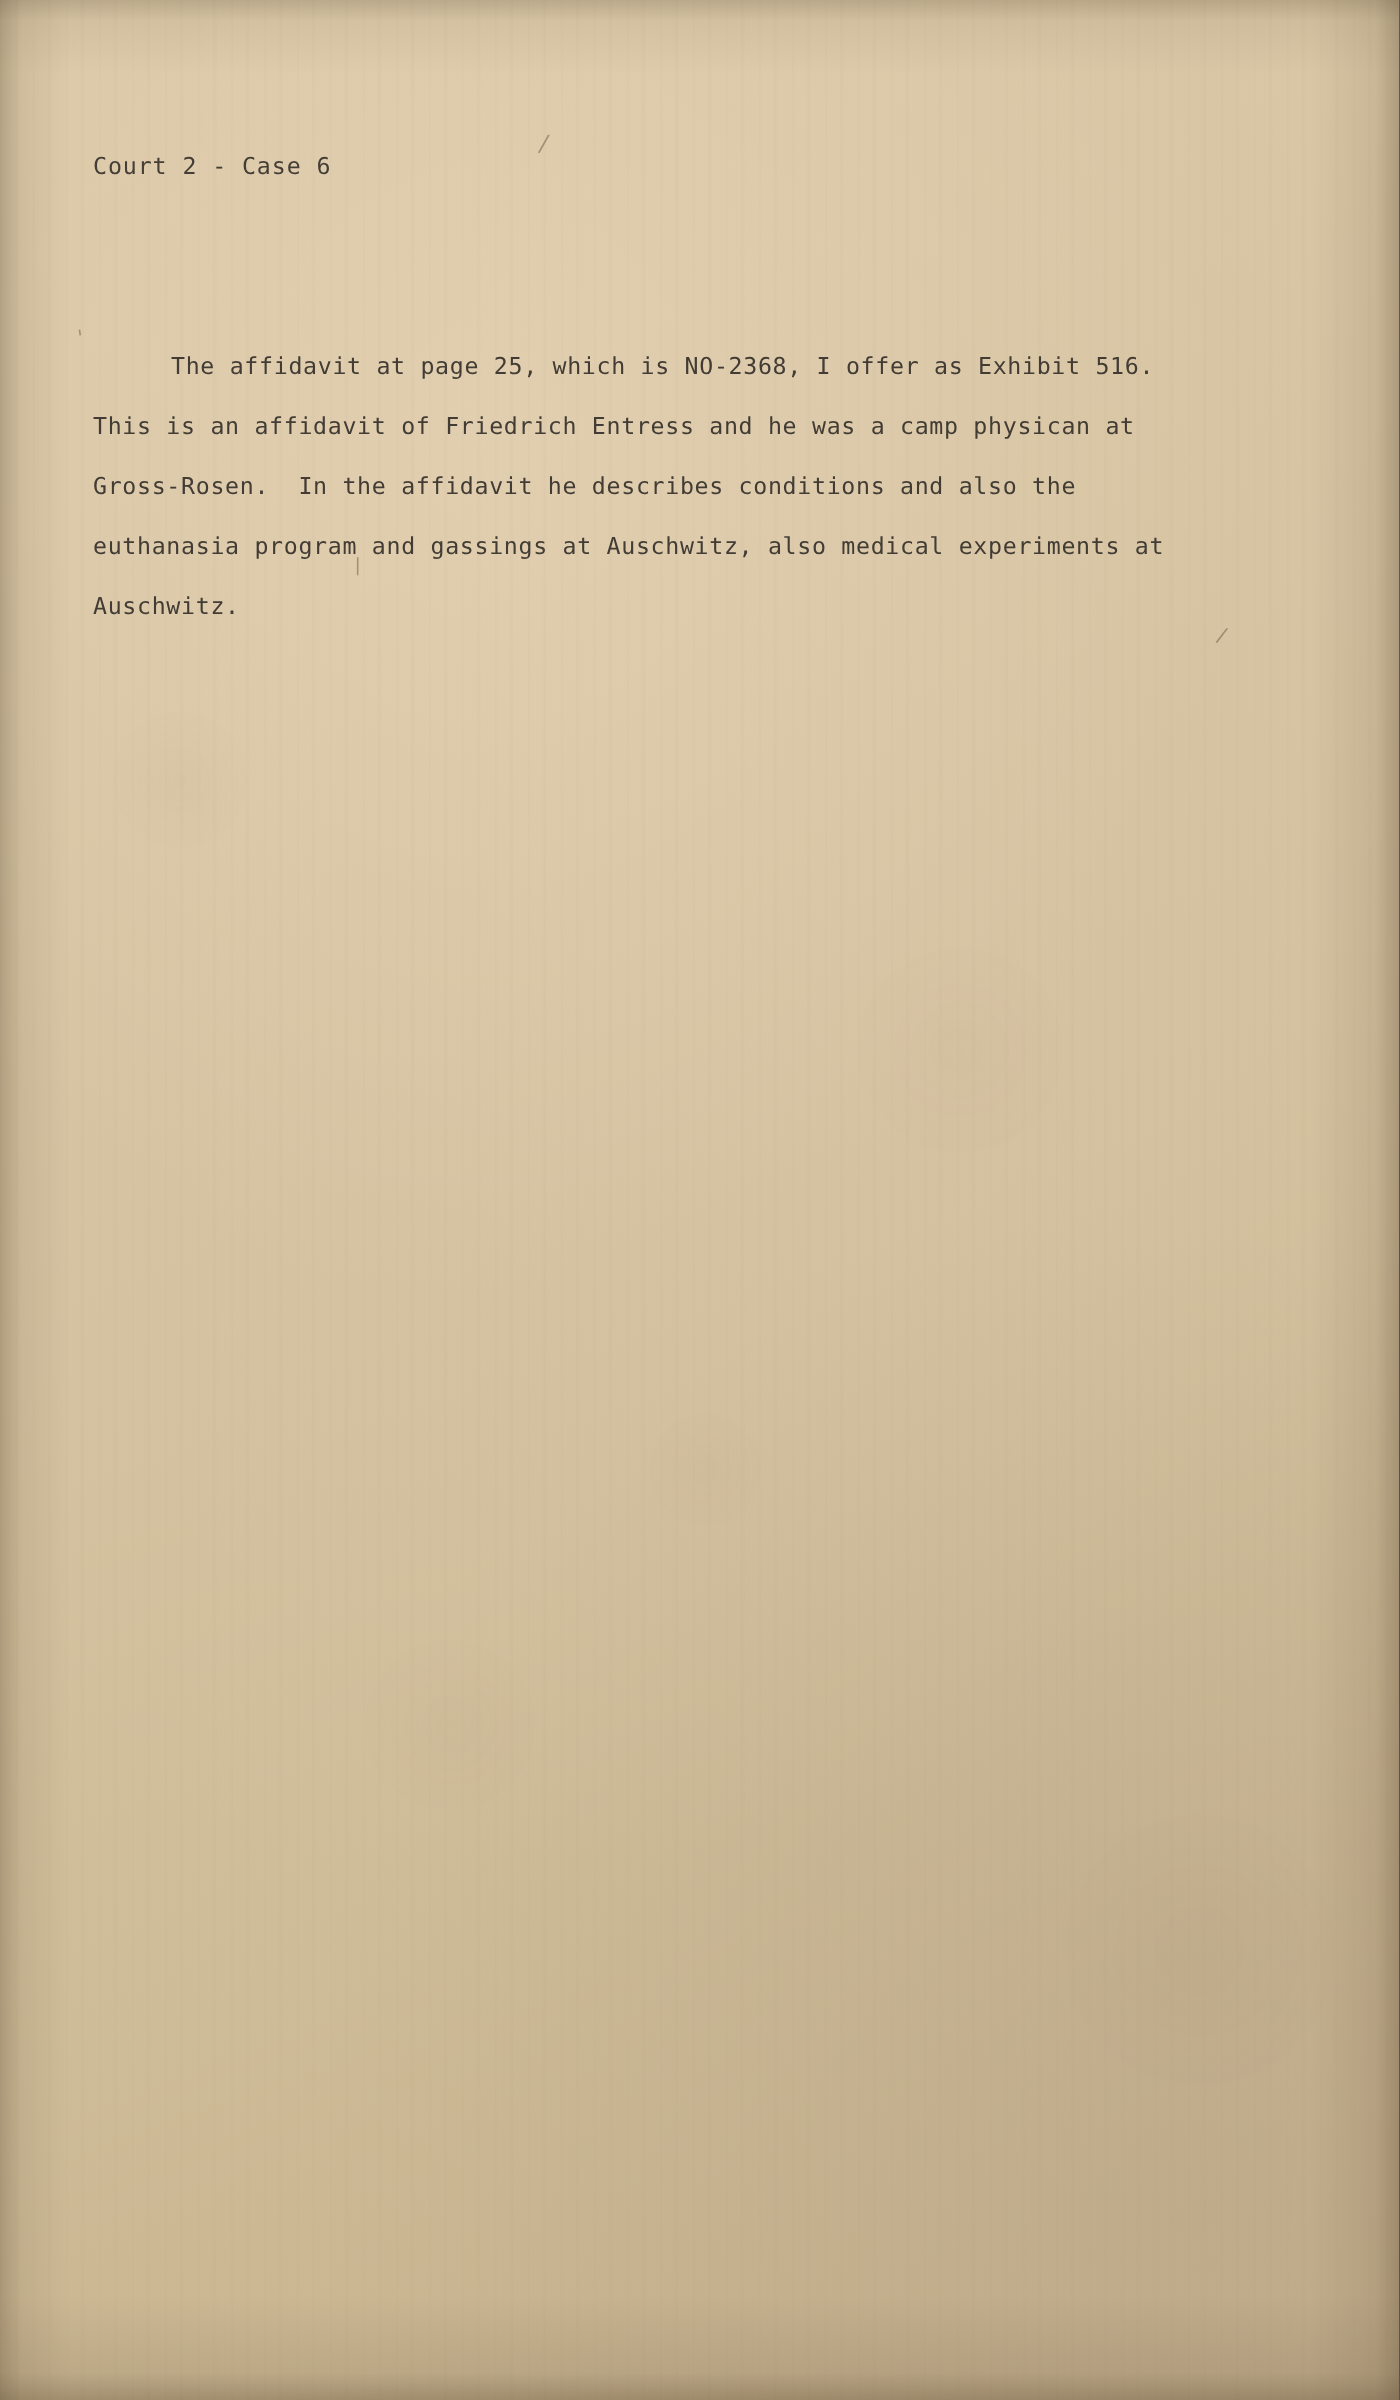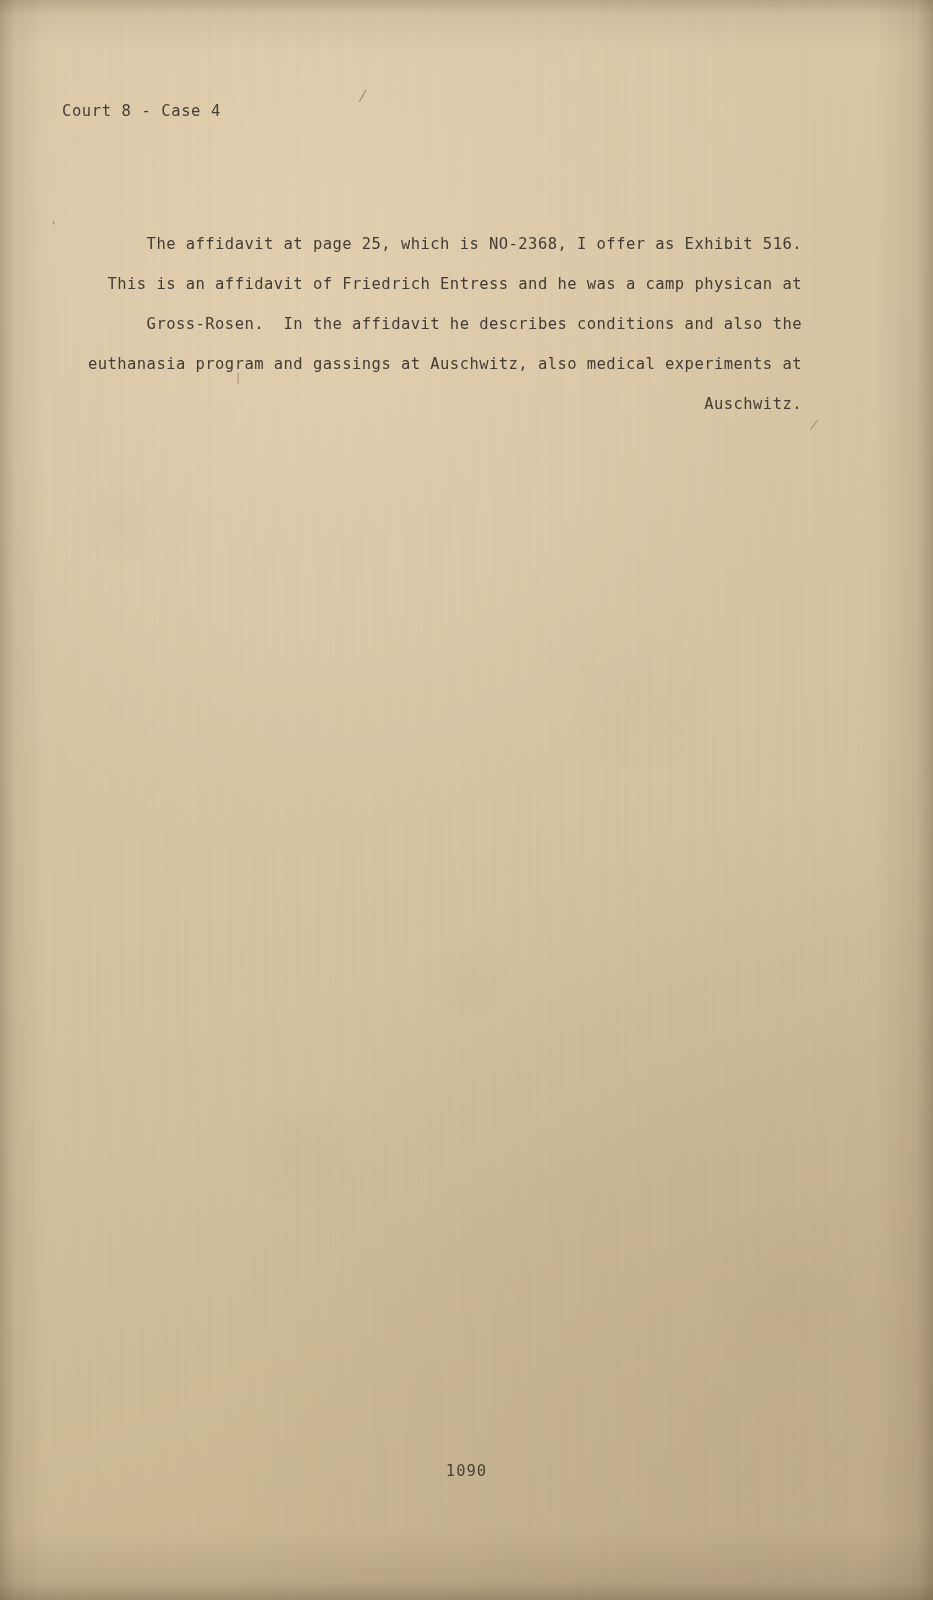--- a/index.html
+++ b/index.html
@@ -74,21 +74,20 @@
   .body-block {
     position: absolute;
     left: 62px;
     top: 224px;
     width: 740px;
     font-size: 15.5px;
     line-height: 40px;
     letter-spacing: 0.45px;
     color: #37322c;
     opacity: 0.93;
-    text-align: right;
   }
   .body-block .indent {
     display: inline-block;
     width: 52px;
   }
   .body-block p {
     margin: 0;
     white-space: pre-wrap;
   }
 
@@ -120,23 +119,22 @@
 <div class="page">
 
   <span class="mark" style="left:360px; top:86px; transform:rotate(12deg); font-size:16px;">/</span>
   <span class="mark" style="left:52px; top:218px; transform:rotate(-8deg);">'</span>
   <span class="mark" style="left:236px; top:370px; transform:rotate(18deg);">\</span>
   <span class="mark" style="left:812px; top:416px; transform:rotate(20deg);">/</span>
 
   <div class="content">
 
     <div class="header-block">
-      <div>Court 8 - Case 4</div>
+      <div>Court 2 - Case 6</div>
     </div>
 
     <div class="body-block">
       <p><span class="indent"></span><span>The affidavit at page 25, which is NO-2368, I offer as Exhibit 516. This is an affidavit of Friedrich Entress and he was a camp physican at Gross-Rosen.  In the affidavit he describes conditions and also the euthanasia program and gassings at Auschwitz, also medical experiments at Auschwitz.</span></p>
     </div>
 
-    <div class="page-number">1090</div>
 
   </div>
 </div>
 
 </body></html>

